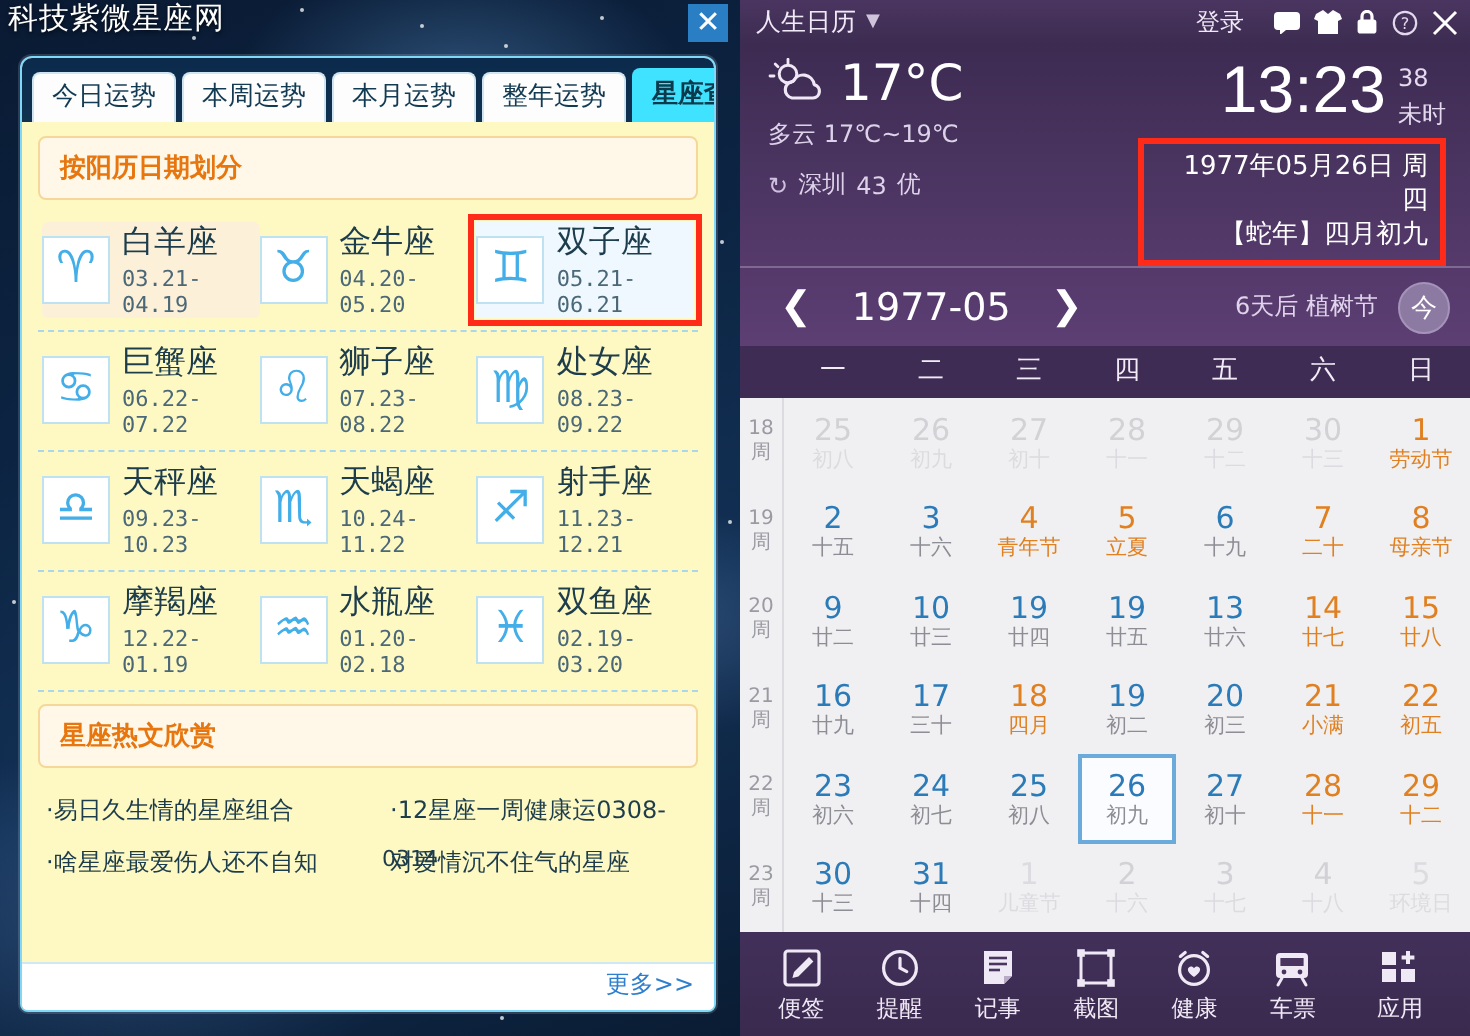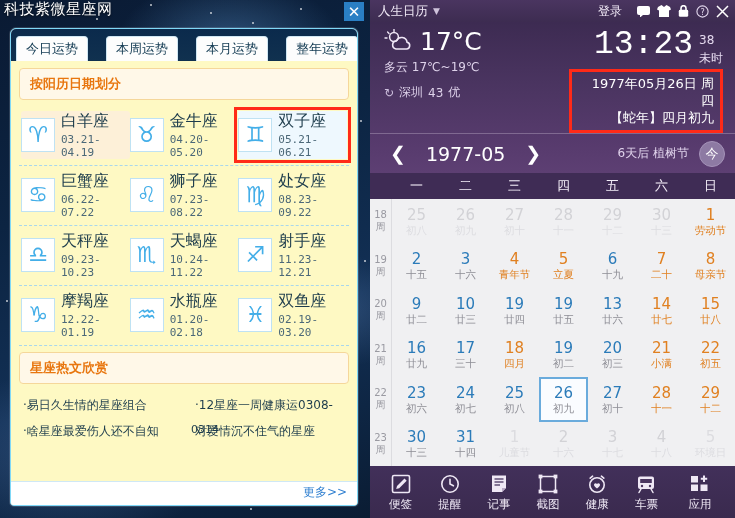--- a/index.html
+++ b/index.html
@@ -42,21 +42,21 @@
     position: absolute; left: 10px; top: 28px;
     width: 348px; height: 478px;
     background: #ffffff;
     border-radius: 6px 6px 4px 4px;
     border: 1px solid #7fd8f7;
     box-shadow: 0 0 0 1px rgba(255,255,255,.15);
     overflow: hidden;
   }
   .tabs {
     height: 32px; display: flex; align-items: flex-end;
-    padding: 5px 4px 0 5px; gap: 18px;
+    padding: 5px 4px 0 5px; gap: 3px;
     background: linear-gradient(180deg,#0b2a4c 0%, #10314f 100%);
   }
   .tab {
     flex: 0 0 auto; padding: 4px 9px 5px; font-size: 13px;
     background: #fdfdfd; color: #123a52; border-radius: 4px 4px 0 0;
     border: 1px solid #cfe6f2; border-bottom: none;
     cursor: pointer; white-space: nowrap; line-height: 15px;
     font-family: "DejaVu Sans", sans-serif;
   }
   .tab.active {
@@ -138,21 +138,21 @@
   .wx-left { width: 200px; }
   .wx-main { display: flex; align-items: center; gap: 6px; }
   .wx-icon { width: 30px; height: 26px; position: relative; }
   .wx-temp { font-size: 25px; color: #ffffff; line-height: 28px; font-family: "DejaVu Sans", sans-serif; }
   .wx-sub { font-size: 12px; color: #ded2ea; margin-top: 3px; font-family: "DejaVu Sans", sans-serif; }
   .wx-city { font-size: 12px; color: #ded2ea; margin-top: 8px; display: flex; align-items: center; gap: 5px; font-family: "DejaVu Sans", sans-serif; }
   .refresh-ic { font-size: 12px; color: #cdbfdd; }
 
   .time-right { flex: 1 1 auto; text-align: right; padding-right: 2px; }
   .clockline { display: flex; align-items: flex-start; justify-content: flex-end; gap: 6px; }
-  .clock { font-size: 33px; color: #ffffff; line-height: 34px; letter-spacing: 0px; font-family: Liberation Mono, monospace; }
+  .clock { font-size: 33px; color: #ffffff; line-height: 34px; letter-spacing: 0px; font-family: Liberation Sans, sans-serif; }
   .clocksub { text-align: left; padding-top: 2px; }
   .clocksub .sec { font-size: 12px; color: #e4d9ee; line-height: 13px; font-family: "DejaVu Sans", sans-serif; }
   .clocksub .shi { font-size: 12px; color: #e4d9ee; line-height: 14px; font-family: "DejaVu Sans", sans-serif; }
   .datebox {
     margin-top: 3px; display: inline-block; text-align: right;
     border: 3px solid #ff2a18; padding: 3px 6px 4px 20px;
   }
   .datebox .d1 { font-size: 13px; color: #ffffff; line-height: 17px; font-family: "DejaVu Sans", sans-serif; }
   .datebox .d2 { font-size: 13px; color: #ffffff; line-height: 17px; font-family: "DejaVu Sans", sans-serif; }
 

